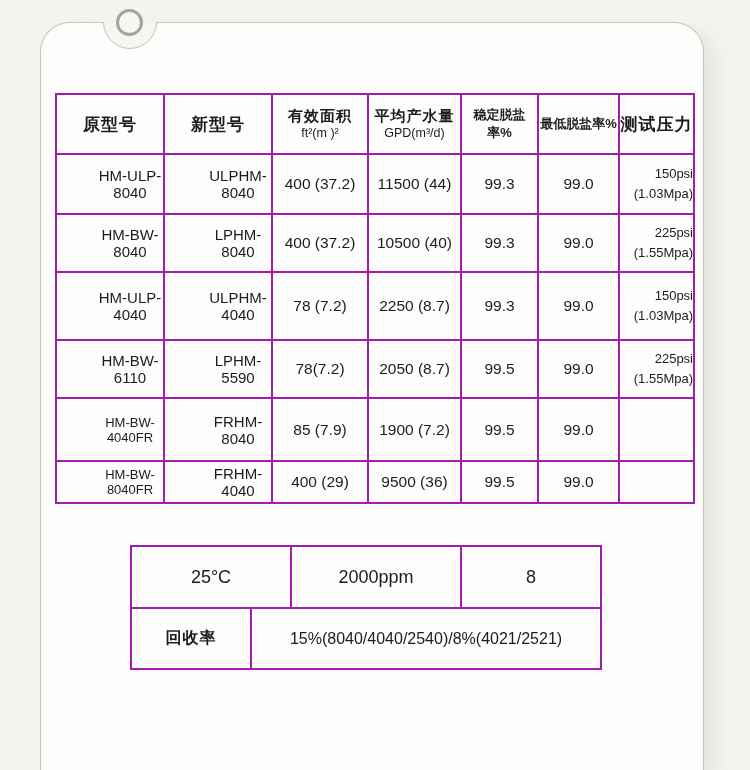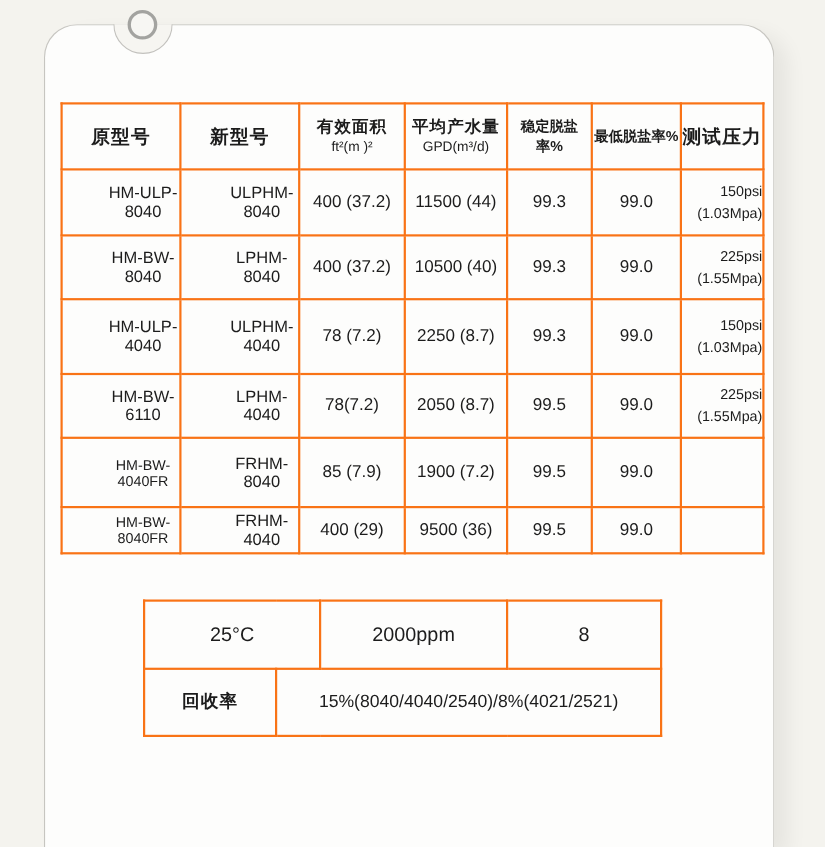--- a/index.html
+++ b/index.html
@@ -26,21 +26,21 @@
   .notch {
     width:54px; height:54px; margin-top:-27px; border-radius:50%;
     background:#f6f5f1; border:1.5px solid #c2c1bd;
   }
   .ring {
     position:absolute; left:116px; top:9px; width:27px; height:27px;
     border-radius:50%; border:3px solid #a3a3a0; background:#f7f6f3;
     z-index:4;
   }
   table { border-collapse:collapse; table-layout:fixed; background:#fdfdfc; }
-  td, th { border:2px solid #f97316; text-align:center; vertical-align:middle; font-weight:normal; overflow:hidden; }
+  td, th { border:2px solid #a21caf; text-align:center; vertical-align:middle; font-weight:normal; overflow:hidden; }
 
   .spec { position:absolute; left:55px; top:93px; z-index:2; }
   .spec th { font-weight:600; }
   .th-big   { font-size:17px; letter-spacing:1px; }
   .th-mid   { font-size:13px; }
   .th-stack { line-height:1.25; }
   .th-stack .main { font-size:15px; font-weight:600; letter-spacing:1px; display:block; }
   .th-stack .sub  { font-size:12.5px; font-weight:400; display:block; }
   .cell-model { font-size:15px;padding-left:40px; }
   .cell-model.small { font-size:13px; }
@@ -119,21 +119,21 @@
     <td class="cell-num">2250 (8.7)</td>
     <td class="cell-num">99.3</td>
     <td class="cell-num">99.0</td>
     <td class="cell-press">
       <span>150psi</span><br>
       <span>(1.03Mpa)</span>
     </td>
   </tr>
   <tr style="height:58px">
     <td class="cell-model">HM-BW-6110</td>
-    <td class="cell-model">LPHM-4040</td>
+    <td class="cell-model">LPHM-5590</td>
     <td class="cell-num">78(7.2)</td>
     <td class="cell-num">2050 (8.7)</td>
     <td class="cell-num">99.5</td>
     <td class="cell-num">99.0</td>
     <td class="cell-press">
       <span>225psi</span><br>
       <span>(1.55Mpa)</span>
     </td>
   </tr>
   <tr style="height:63px">

